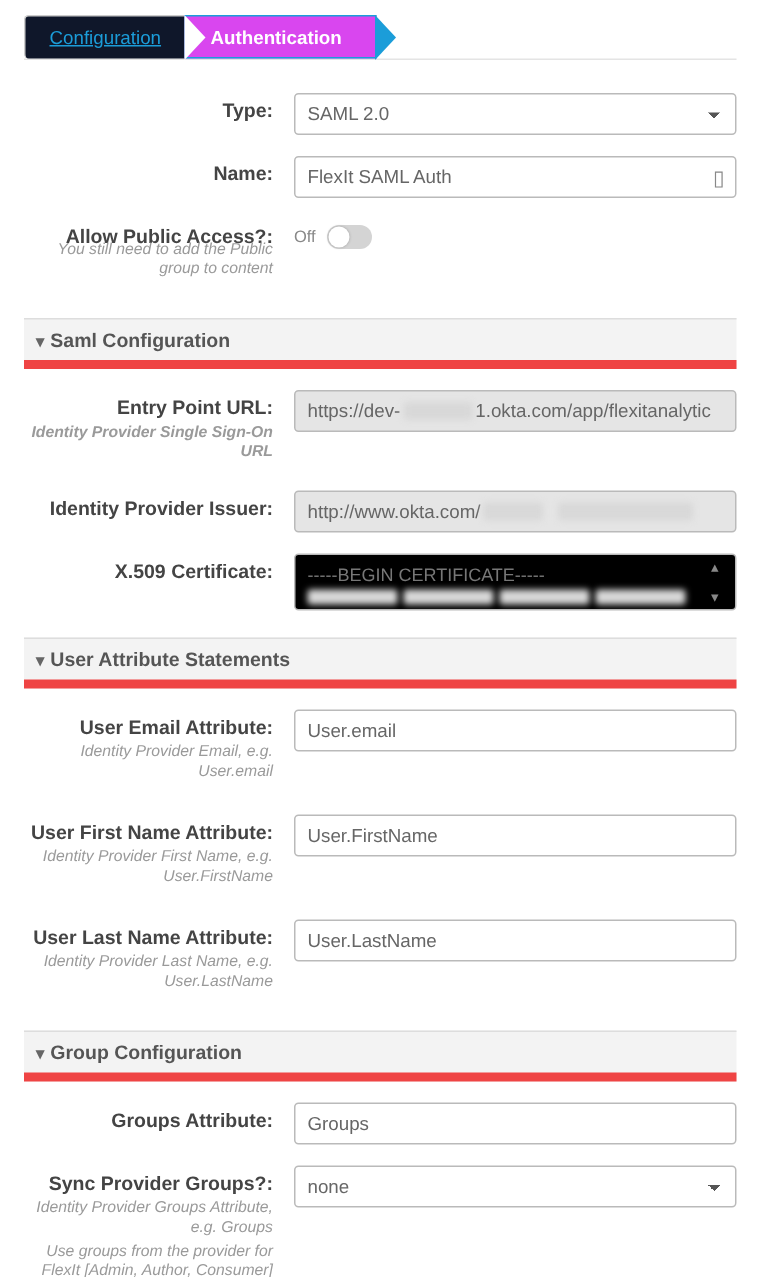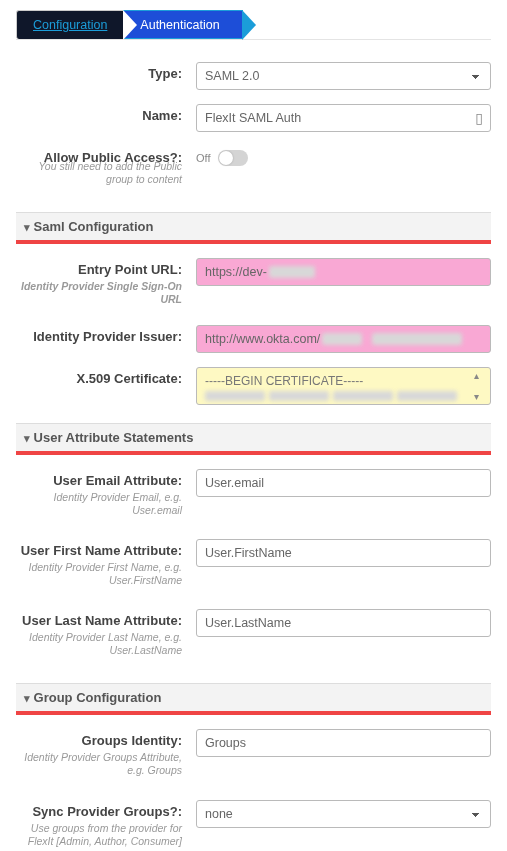--- a/index.html
+++ b/index.html
@@ -24,25 +24,26 @@
   }
   .tab.config {
     border: 1px solid #ccc;
     border-bottom: none;
     border-radius: 3px 0 0 3px;
     color: #1b9dd9;
     text-decoration: underline;
     background: #0f172a;
   }
   .tab.auth {
-    background: #1d4ed8;
+    background: #d946ef;
     color: #fff;
     border: 1px solid #1b9dd9;
     margin-left: -1px;
     padding-right: 22px;
+    font-weight: bold;
   }
   .tab.auth::after {
     content: "";
     position: absolute;
     right: -14px; top: -1px;
     width: 0; height: 0;
     border-top: 15px solid transparent;
     border-bottom: 15px solid transparent;
     border-left: 14px solid #1b9dd9;
   }
@@ -118,42 +119,42 @@
     background: #fff; border-radius: 50%; top: 1px; left: 1px;
     box-shadow: 0 0 2px rgba(0,0,0,.25);
   }
 
   
   .section {
     margin-top: 18px;
     padding: 6px 8px;
     background: #f3f3f3;
     border-top: 1px solid #ddd;
-    border-bottom: 4px solid #ef4444;
+    border-bottom: 6px solid #ef4444;
     font-weight: 600;
     color: #555;
     font-size: 13px;
   }
   .section .caret { display:inline-block; margin-right:4px; font-size:11px; color:#666; }
 
   
   .blur {
     display:inline-block; width:46px; height:12px;
     background: #d8d8d8; filter: blur(2px); vertical-align: middle;
     border-radius:2px;
   }
   .input-like {
     display:flex; align-items:center; gap:2px;
     width:100%; border:1px solid #bababa; border-radius:3px;
-    padding:6px 8px; font-size:12.5px; color:#666; background:#f9a8d4;
+    padding:6px 8px; font-size:12.5px; color:#666; background:#e5e5e5;
     overflow:hidden; white-space:nowrap;
   }
   .cert-box {
     width:100%; border:1px solid #bababa; border-radius:3px;
-    padding:6px 8px; font-size:12px; color:#777; background:#fef9c3;
+    padding:6px 8px; font-size:12px; color:#777; background:#000000;
     height:38px; overflow:hidden; position:relative;
   }
   .cert-scroll {
     position:absolute; right:2px; top:2px; bottom:2px; width:14px;
     display:flex; flex-direction:column; justify-content:space-between;
     color:#888; font-size:10px;
   }
   .cert-line2 { display:flex; gap:4px; margin-top:3px; }
   .cert-line2 .blur { width:60px; height:10px; }
 </style>
@@ -199,20 +200,21 @@
   <div class="section">
     <span class="caret">▾</span><span>Saml Configuration</span>
   </div>
 
   <div class="row">
     <div class="lbl">Entry Point URL:</div>
     <div class="ctrl">
       <div class="input-like">
         <span>https://dev-</span>
         <span class="blur"></span>
+        <span>1.okta.com/app/flexitanalytic</span>
       </div>
     </div>
   </div>
   <div class="row" style="margin-top:-8px;font-weight:bold;">
     <div class="hint">Identity Provider Single Sign-On URL</div>
     <div class="ctrl"></div>
   </div>
 
   <div class="row tight">
     <div class="lbl">Identity Provider Issuer:</div>
@@ -274,30 +276,30 @@
   <div class="row" style="margin-top:-8px;">
     <div class="hint">Identity Provider Last Name, e.g. User.LastName</div>
       <div class="ctrl"></div>
   </div>
 
   <div class="section">
     <span class="caret">▾</span><span>Group Configuration</span>
   </div>
 
   <div class="row">
-    <div class="lbl">Groups Identity:</div>
+    <div class="lbl">Groups Attribute:</div>
     <div class="ctrl"><input type="text" value="Groups" style=""></div>
   </div>
-  <div class="row" style="margin-top:-8px;">
-    <div class="hint">Identity Provider Groups Attribute, e.g. Groups</div>
-      <div class="ctrl"></div>
-  </div>
-
   <div class="row">
     <div class="lbl">Sync Provider Groups?:</div>
     <div class="ctrl"><select><option>none</option></select></div>
   </div>
+
+  <div class="row" style="margin-top:-8px;">
+    <div class="hint">Identity Provider Groups Attribute, e.g. Groups</div>
+      <div class="ctrl"></div>
+  </div>
   <div class="row" style="margin-top:-8px;justify-content:center;">
     <div class="hint">Use groups from the provider for FlexIt [Admin, Author, Consumer]</div>
       <div class="ctrl"></div>
   </div>
 
 </div>
 
 </body></html>

